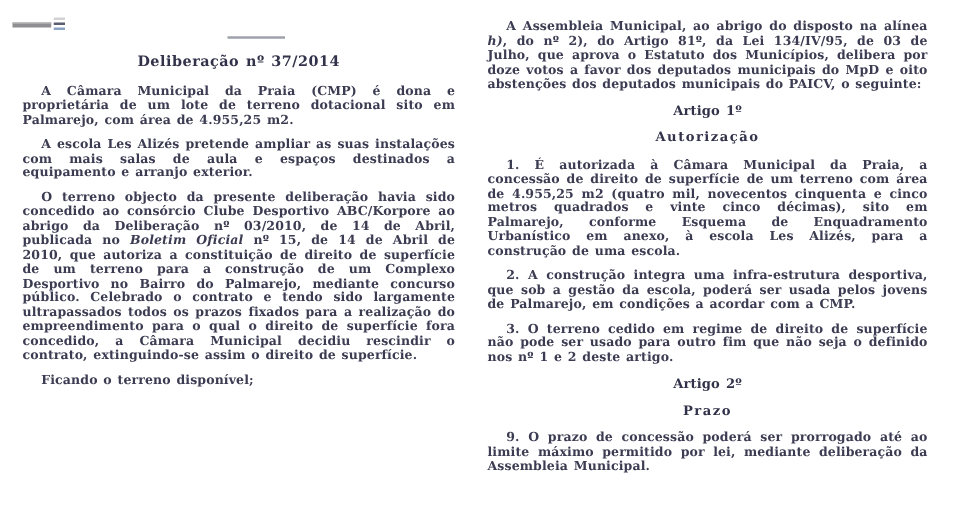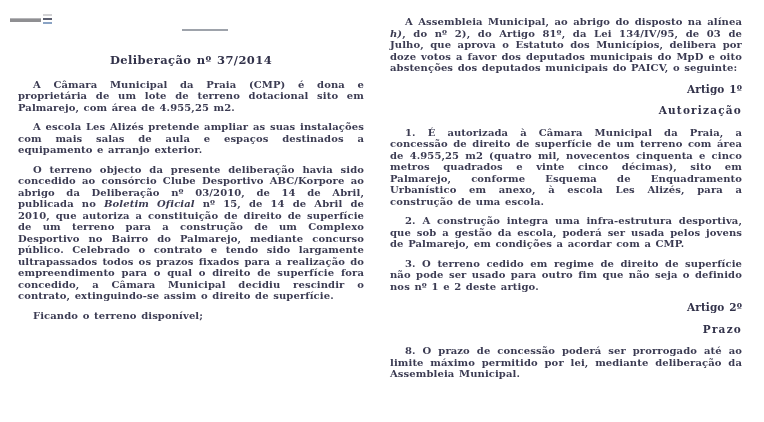--- a/index.html
+++ b/index.html
@@ -38,38 +38,38 @@
   }
   .col {
     position: absolute;
     text-align: justify;
     font-size: 10px;
     line-height: 11.5px;
     font-weight: 700;
     letter-spacing: 0.1px;
     word-spacing: 1px;
   }
-  .col-left  { left: 18px;  top: 55px; width: 346px; }
+  .col-left  { left: 18px;  top: 44px; width: 346px; }
   .col-right { left: 390px; top: 16px; width: 352px; }
   .doc-title {
     margin: 0 0 12px 0;
     font-size: 11.5px;
     text-align: center;
     font-weight: 700;
     color: #32324a;
     letter-spacing: 0.4px;
   }
   .col p {
     margin: 0 0 8px 0;
     text-indent: 15px;
   }
   .art-heading, .art-title {
     margin: 10px 0 10px 0;
     font-size: 10.5px;
-    text-align: right;
+    text-align: center;
     font-weight: 700;
     color: #32324a;
   }
   .art-title { letter-spacing: 1.2px; }
   .ital { font-style: italic; }
 </style>
 </head>
 <body>
 
 <div class="page">
@@ -95,17 +95,17 @@
     <p><span>A Assembleia Municipal, ao abrigo do disposto na alínea </span><span class="ital">h)</span><span>, do nº 2), do Artigo 81º, da Lei 134/IV/95, de 03 de Julho, que aprova o Estatuto dos Municípios, delibera por doze votos a favor dos deputados municipais do MpD e oito abstenções dos deputados municipais do PAICV, o seguinte:</span></p>
 
     <h2 class="art-heading">Artigo 1º</h2>
     <h3 class="art-title">Autorização</h3>
     <p>1. É autorizada à Câmara Municipal da Praia, a concessão de direito de superfície de um terreno com área de 4.955,25 m2 (quatro mil, novecentos cinquenta e cinco metros quadrados e vinte cinco décimas), sito em Palmarejo, conforme Esquema de Enquadramento Urbanístico em anexo, à escola Les Alizés, para a construção de uma escola.</p>
     <p>2. A construção integra uma infra-estrutura desportiva, que sob a gestão da escola, poderá ser usada pelos jovens de Palmarejo, em condições a acordar com a CMP.</p>
     <p>3. O terreno cedido em regime de direito de superfície não pode ser usado para outro fim que não seja o definido nos nº 1 e 2 deste artigo.</p>
 
     <h2 class="art-heading">Artigo 2º</h2>
     <h3 class="art-title">Prazo</h3>
-    <p>8. O prazo de concessão poderá ser prorrogado até ao limite máximo permitido por lei, mediante deliberação da Assembleia Municipal.</p>
+    <p>9. O prazo de concessão poderá ser prorrogado até ao limite máximo permitido por lei, mediante deliberação da Assembleia Municipal.</p>
 
   </div>
 
 </div>
 
 </body></html>

